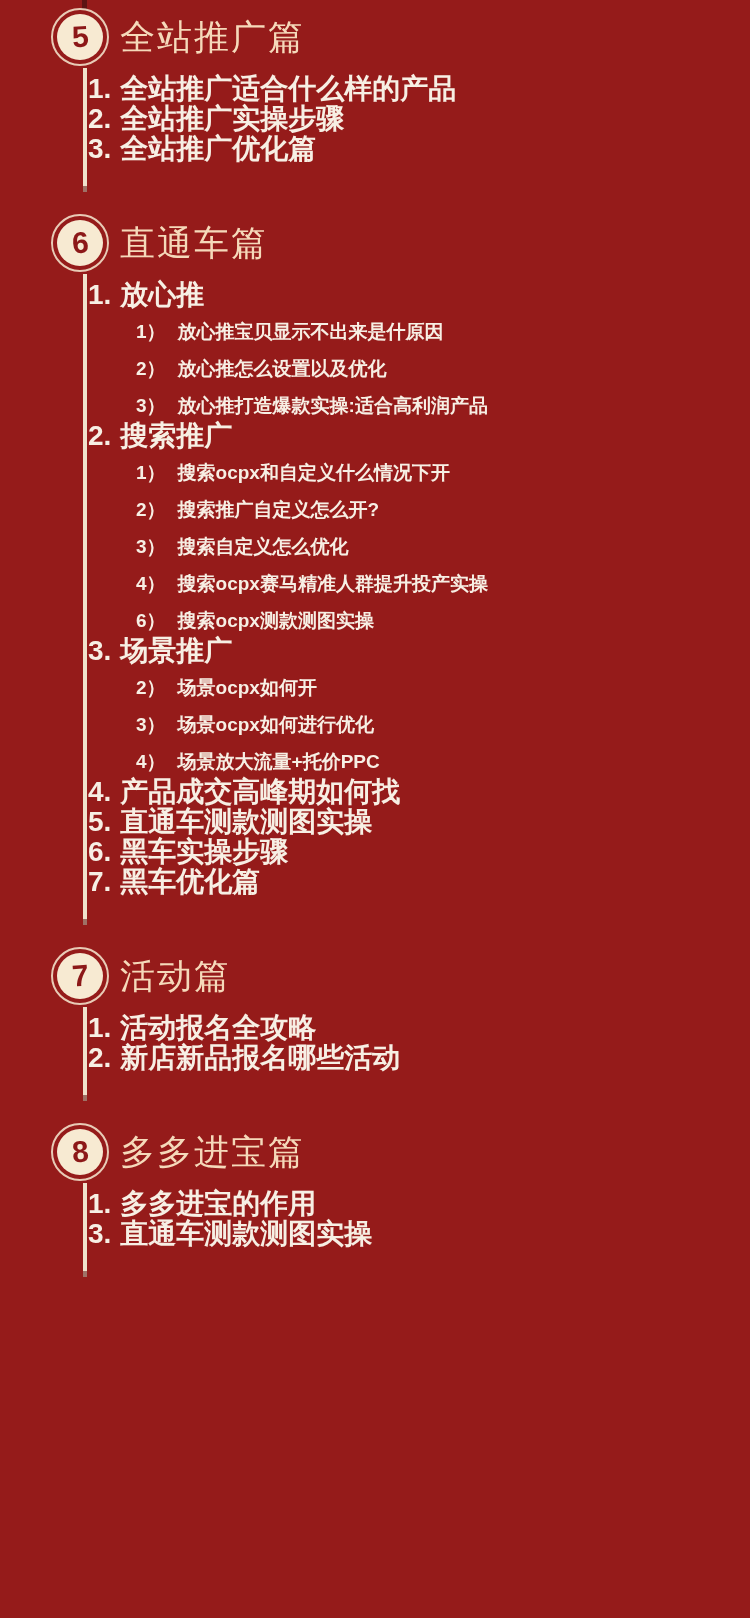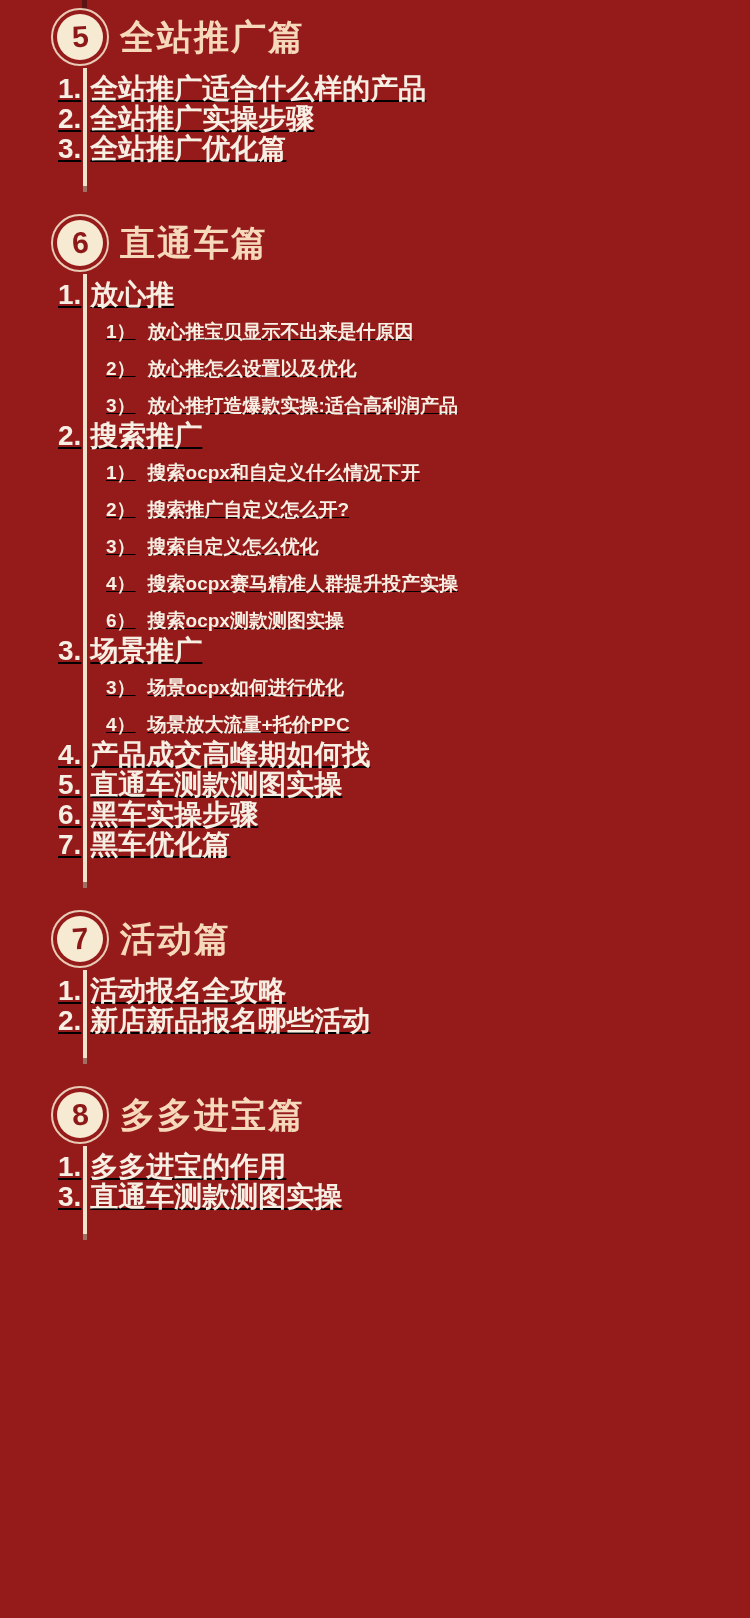--- a/index.html
+++ b/index.html
@@ -79,30 +79,29 @@
     color:var(--badge-num);
     font-size:30px;
     font-weight:700;
     line-height:1;
     transform:rotate(-4deg);
   }
   .section-title{
     margin-left:17px;
     color:var(--title);
     font-size:35px;
-    font-weight:700;
+    font-weight:400;
     letter-spacing:2px;
     line-height:46px;
   }
   .items{
     list-style:none;
     margin-top:14px;
-    padding-left:58px;
+    padding-left:88px;
     padding-right:20px;
-    text-decoration:underline;
   }
   .item{
     color:var(--item);
     font-weight:700;
     line-height:30px;
     white-space:nowrap;
   }
   .item.level-1{
     font-size:28px;
   }
@@ -192,20 +191,23 @@
 
   <li class="item level-2">
     <span class="item-prefix">6）</span><span class="item-text">搜索ocpx测款测图实操</span>
   </li>
 
   <li class="item level-1">
     <span class="item-prefix">3.</span><span class="item-text">场景推广</span>
   </li>
 
 
+  <li class="item level-2">
+    <span class="item-prefix">2）</span><span class="item-text">场景ocpx如何开</span>
+  </li>
 
   <li class="item level-2">
     <span class="item-prefix">3）</span><span class="item-text">场景ocpx如何进行优化</span>
   </li>
 
   <li class="item level-2">
     <span class="item-prefix">4）</span><span class="item-text">场景放大流量+托价PPC</span>
   </li>
 
   <li class="item level-1">

